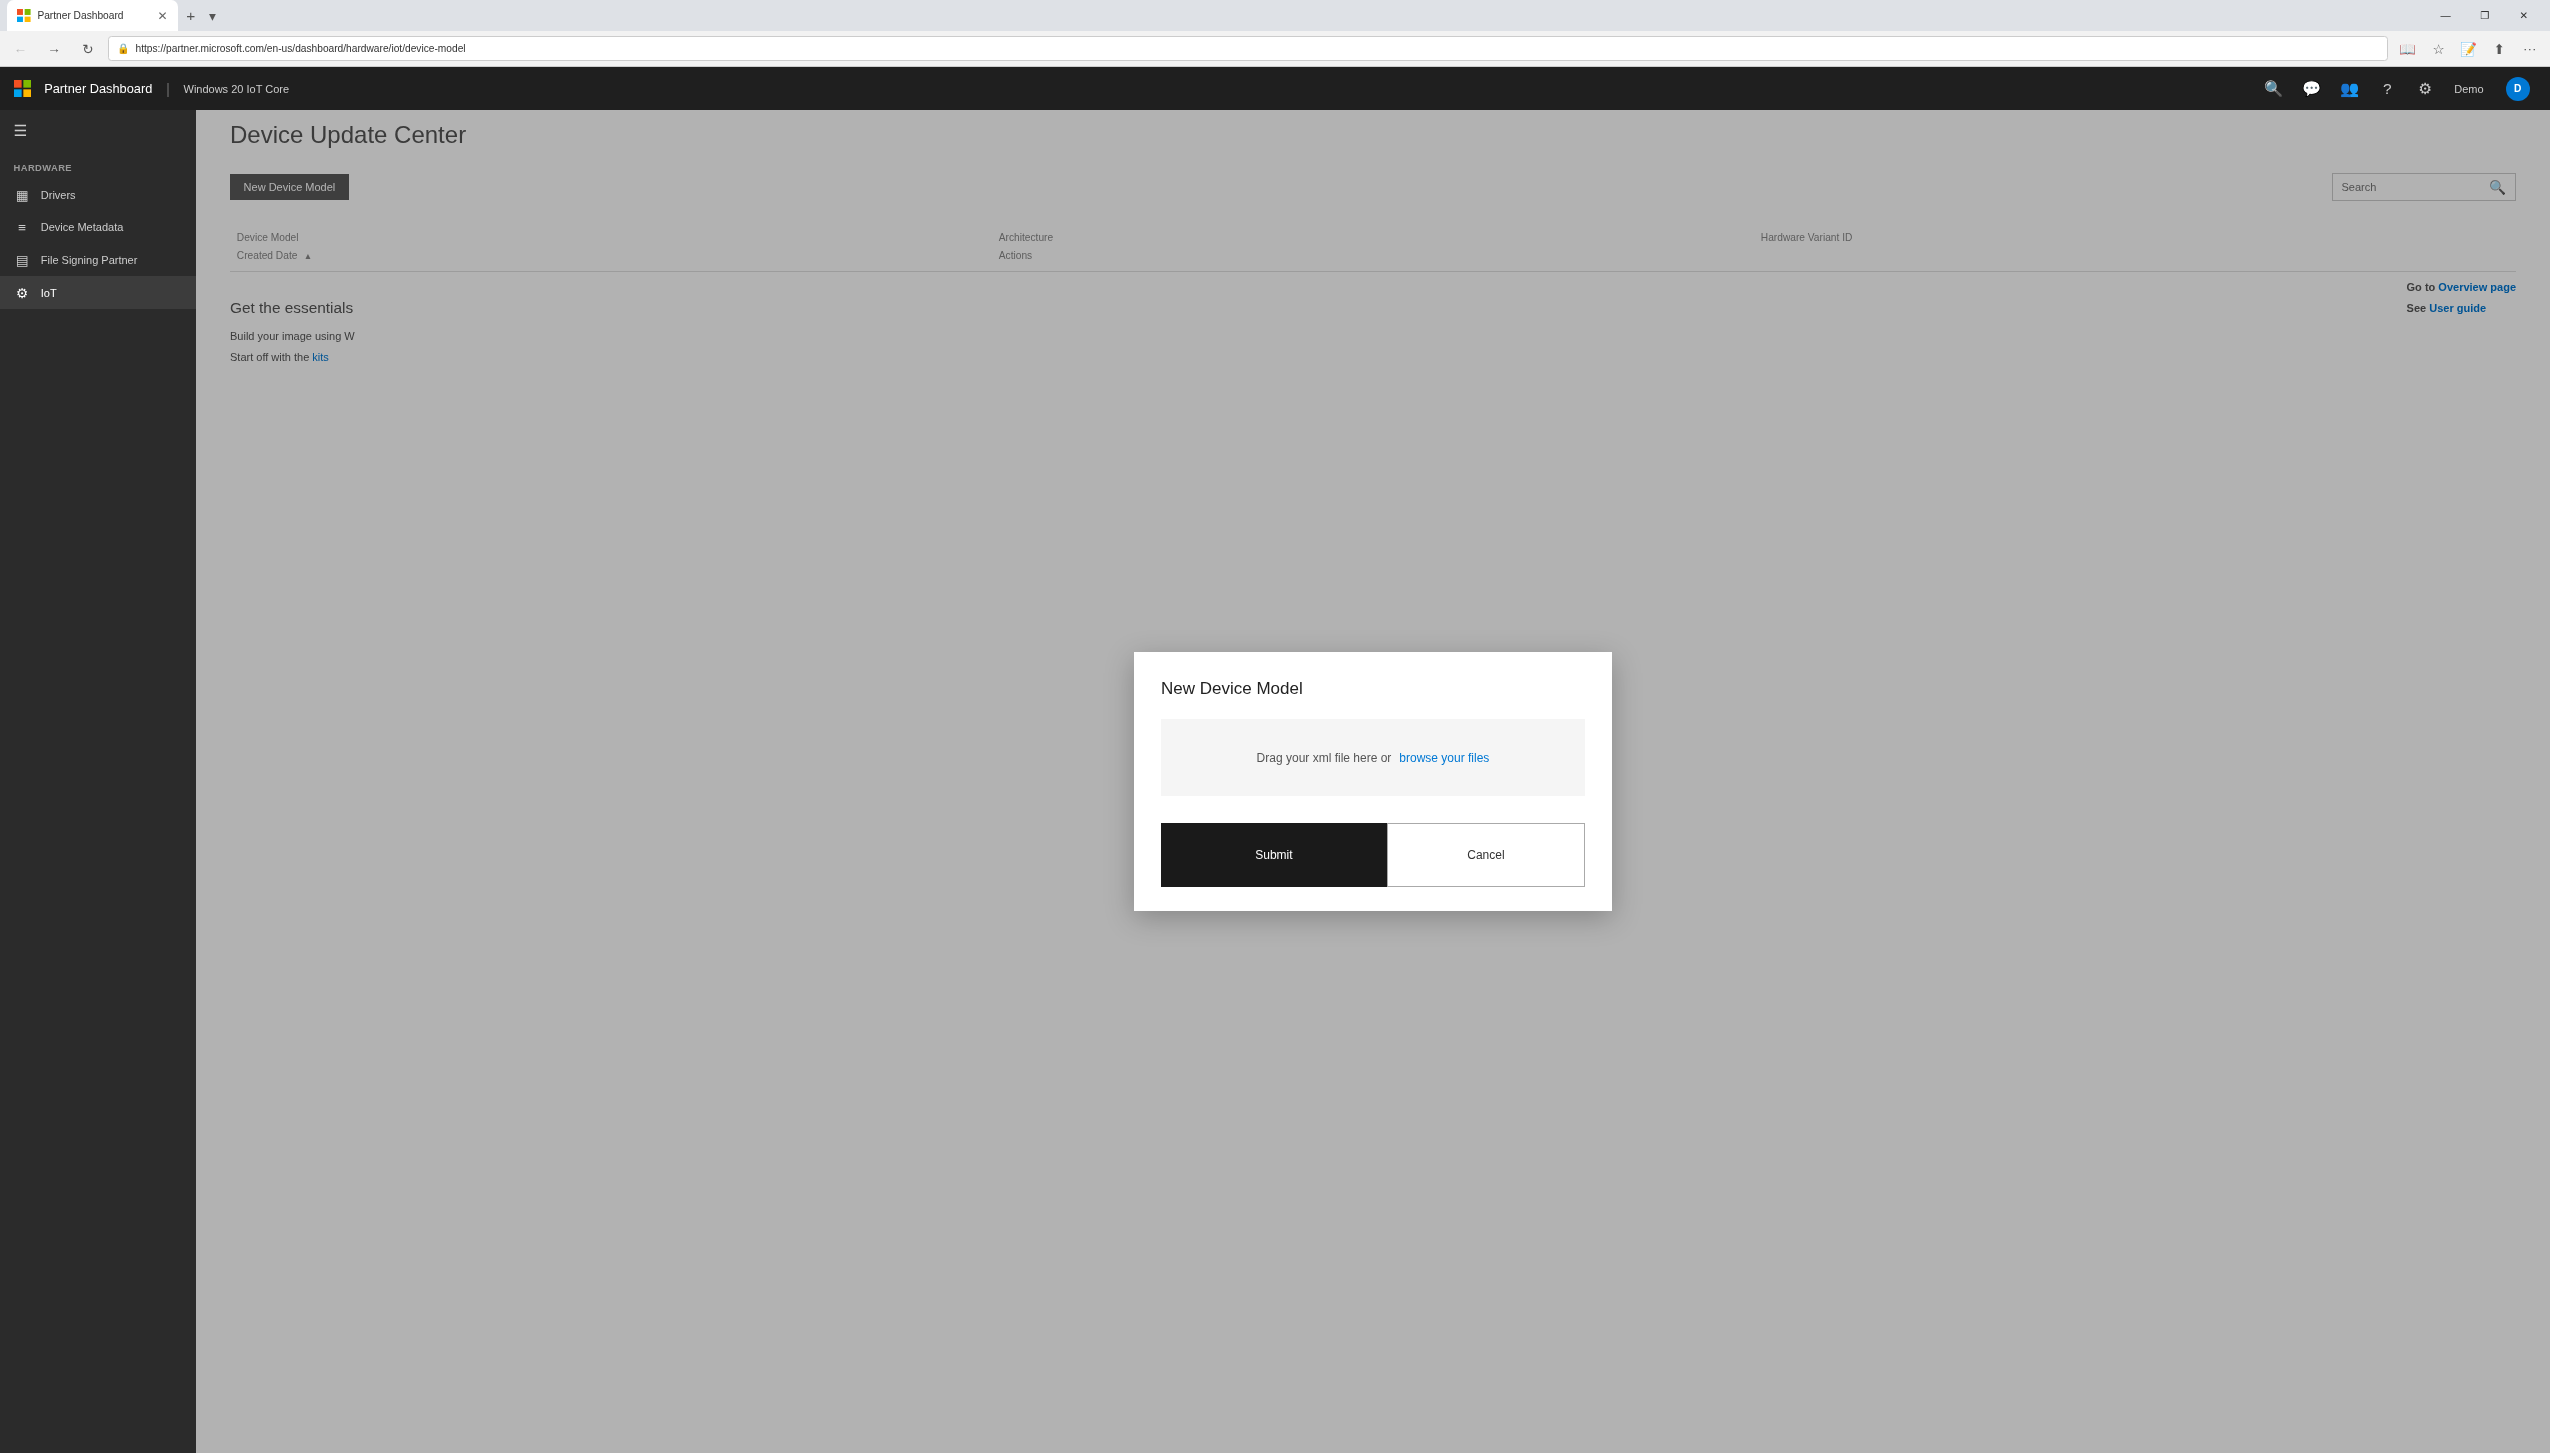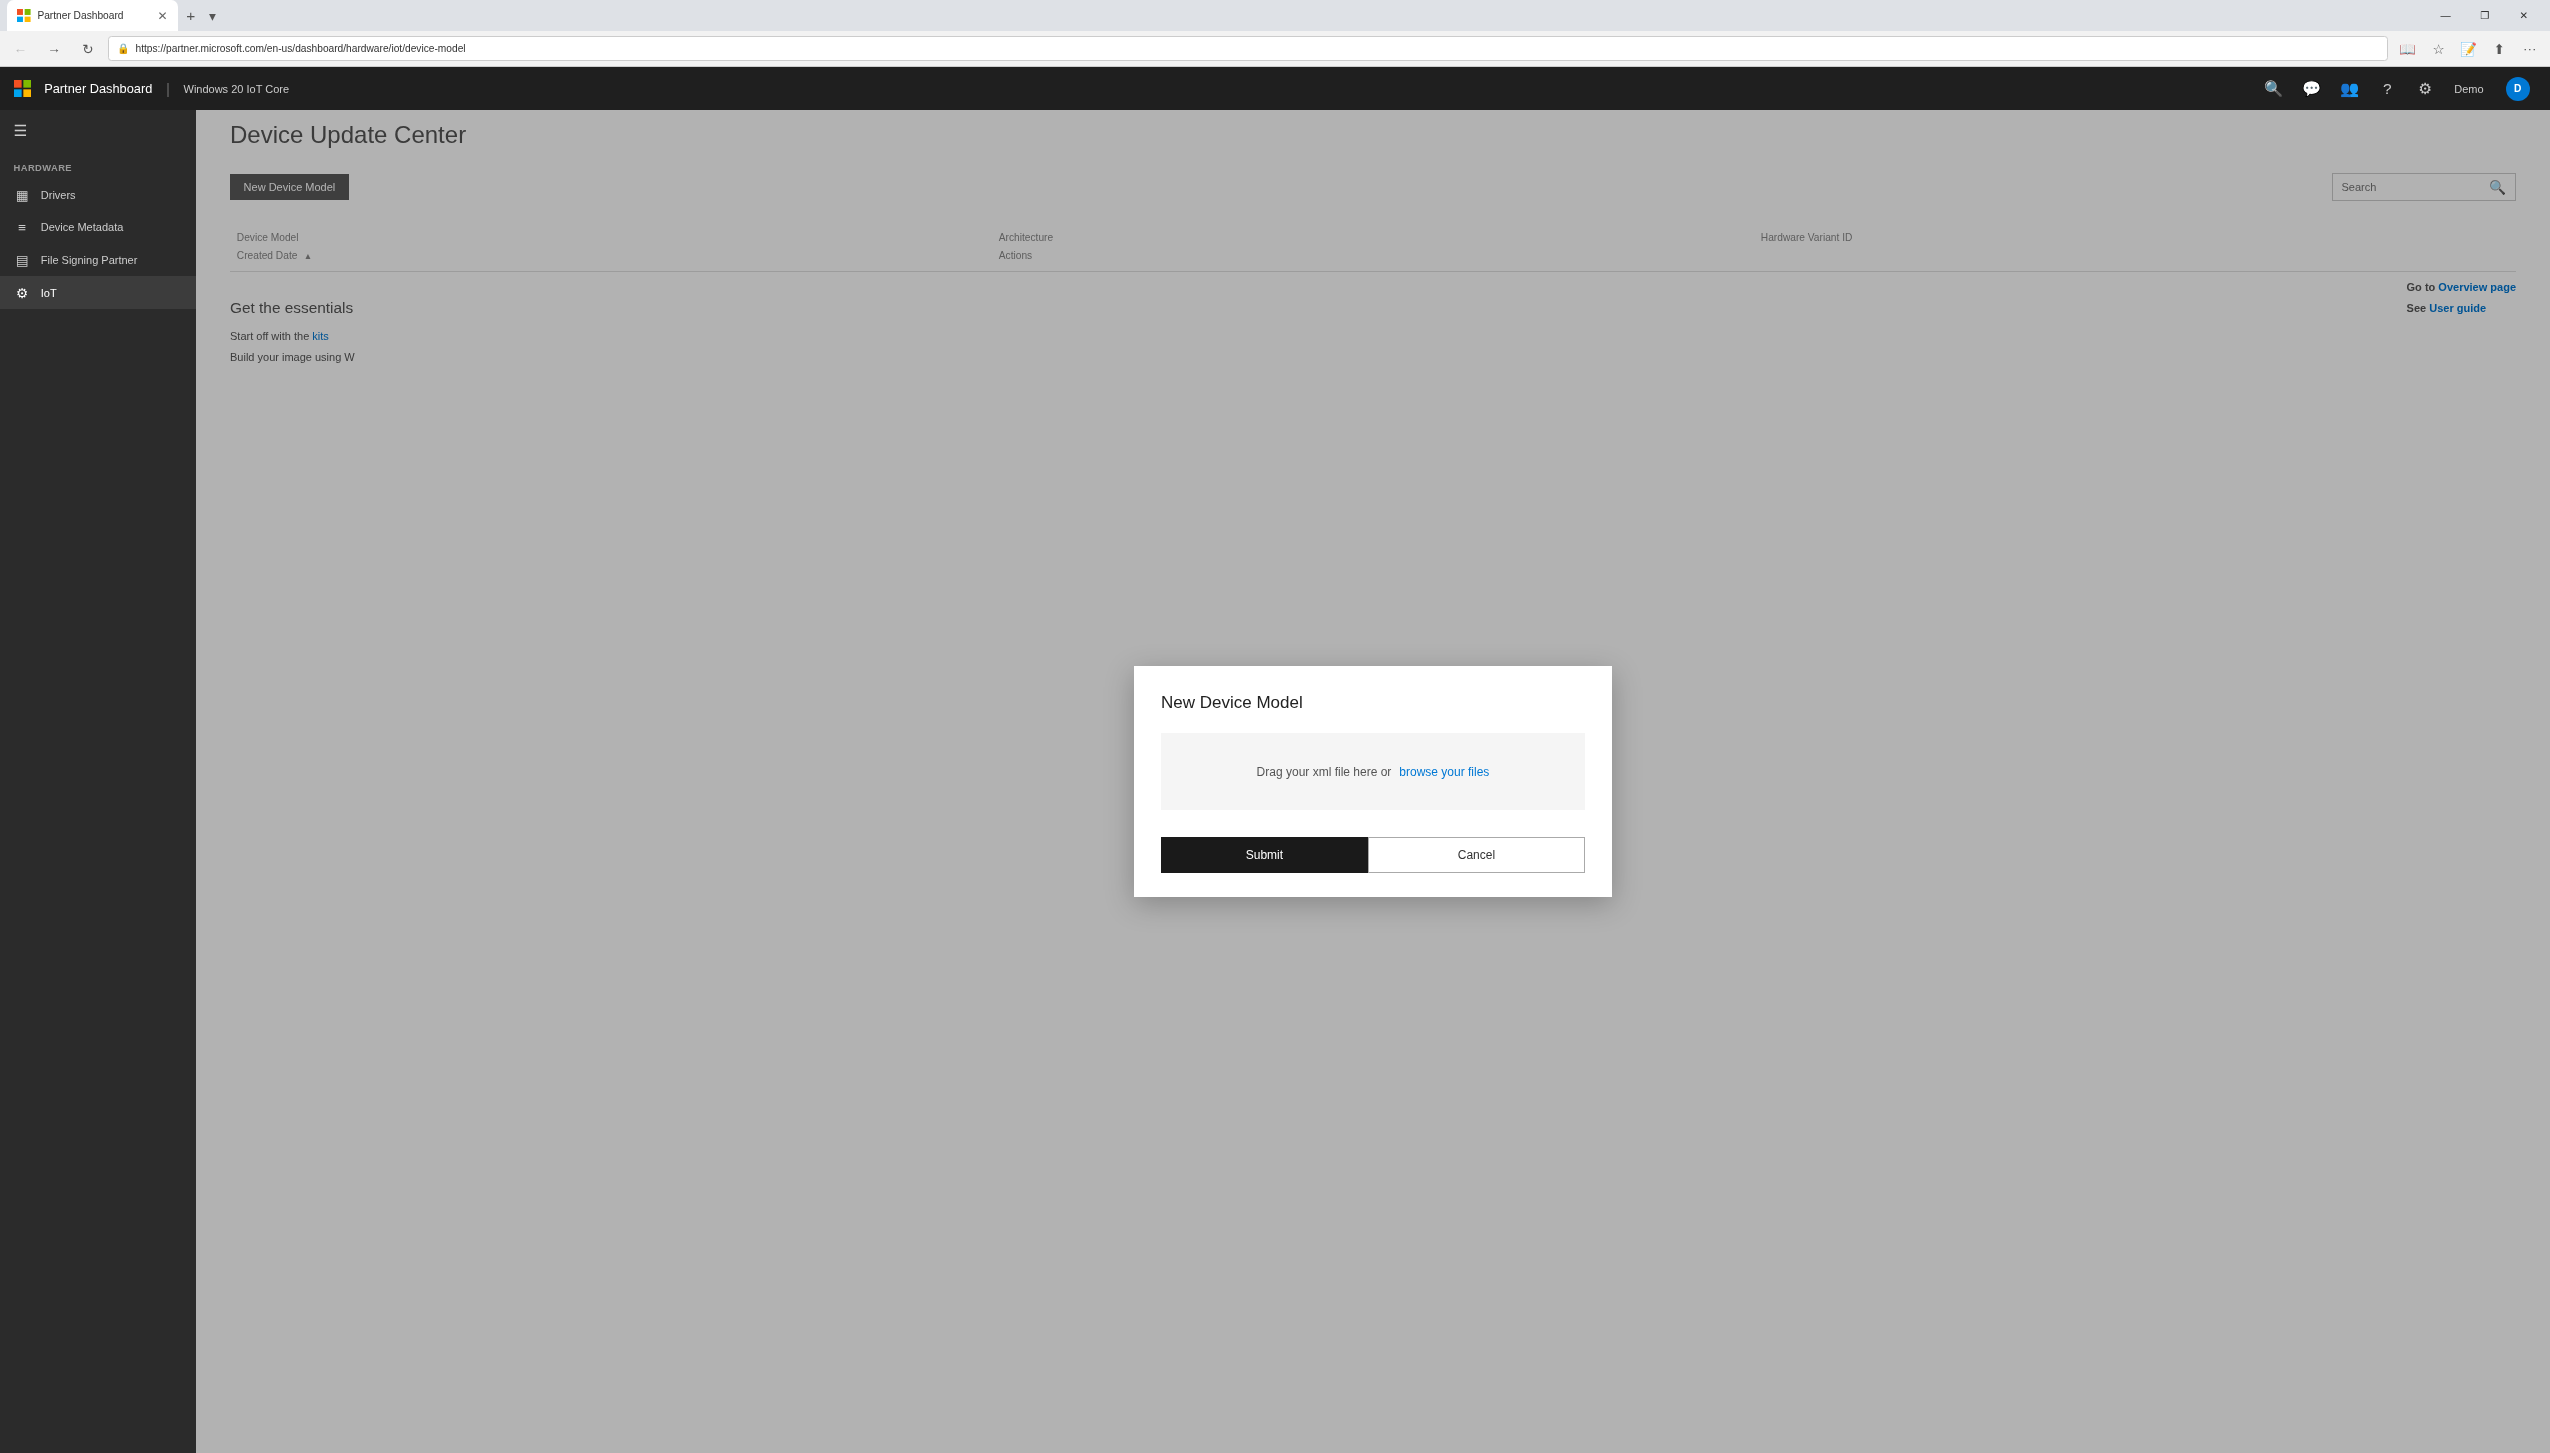--- a/index.html
+++ b/index.html
@@ -381,21 +381,21 @@
     .drop-zone-link { color: #0078d4; cursor: pointer; text-decoration: none; }
     .modal-actions {
       display: flex;
       gap: 0;
     }
     .submit-btn {
       flex: 1;
       background: #1a1a1a;
       color: white;
       border: none;
-      padding: 6px;
+      padding: 25px;
       font-size: 12px;
       cursor: pointer;
       font-family: inherit;
       font-weight: 400;
     }
     .cancel-btn {
       flex: 1;
       background: white;
       color: #333;
       border: 0.9px solid #aaa;
@@ -520,24 +520,24 @@
           <div class="table-col sortable">
             <span>Created Date</span>
             <span class="sort-arrow">▲</span>
           </div>
           <div class="table-col">Actions</div>
         </div>
 
         <div class="essentials-section">
           <div class="essentials-title">Get the essentials</div>
           <div class="essentials-text">
-            <span>Start off with the </span><a class="essentials-link">kits</a>
+            <span>Build your image using W</span>
           </div>
           <div class="essentials-text">
-            <span>Build your image using W</span>
+            <span>Start off with the </span><a class="essentials-link">kits</a>
           </div>
         </div>
       </div>
 
       <div class="side-links">
         <div class="side-link-row">
           <span>Go to </span><a class="essentials-link">Overview page</a>
         </div>
         <div class="side-link-row">
           <span>See </span><a class="essentials-link">User guide</a>

